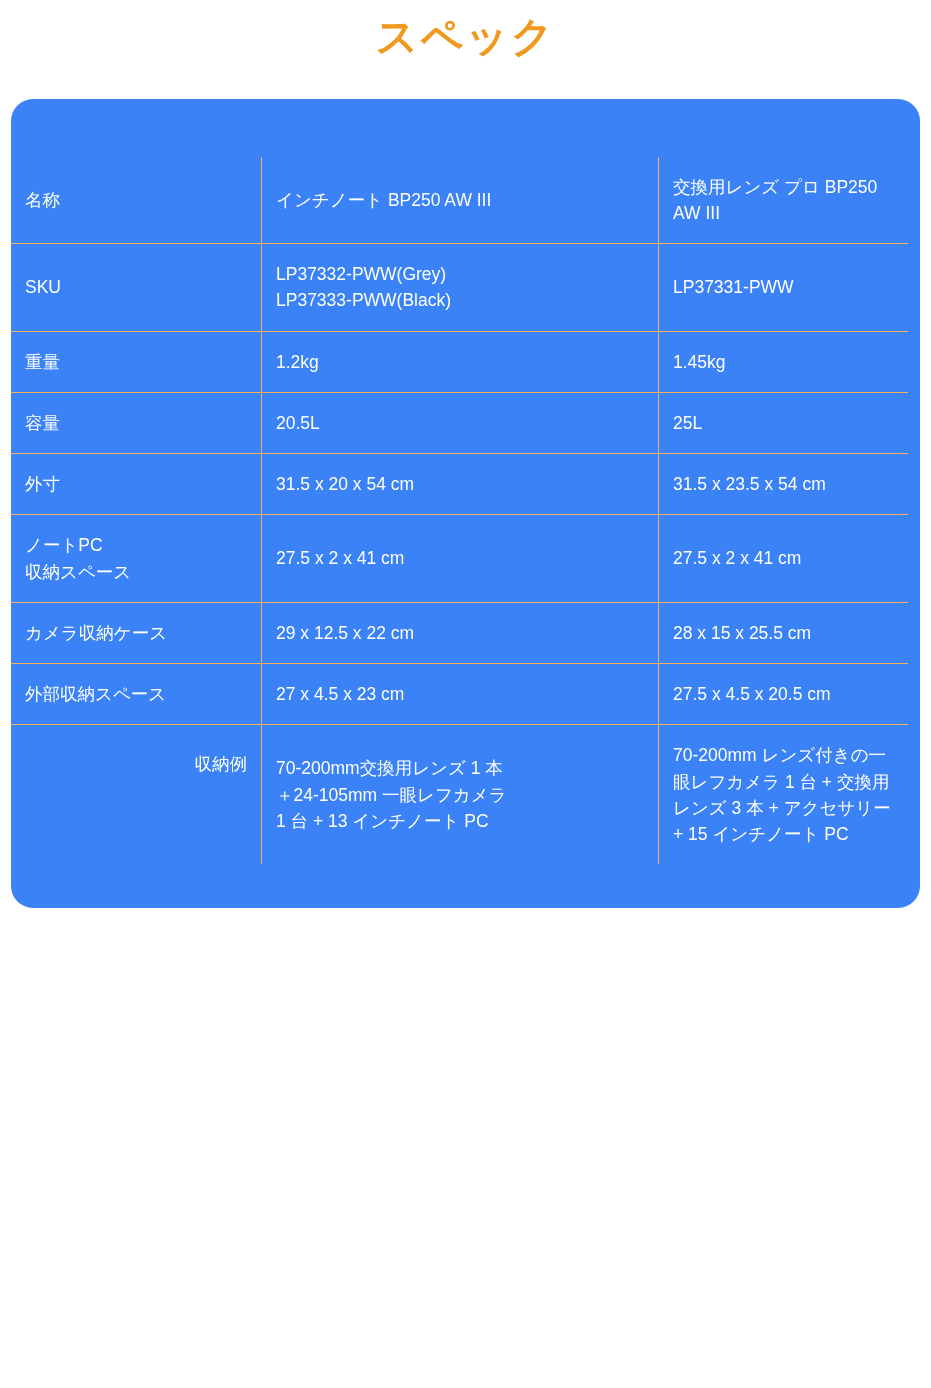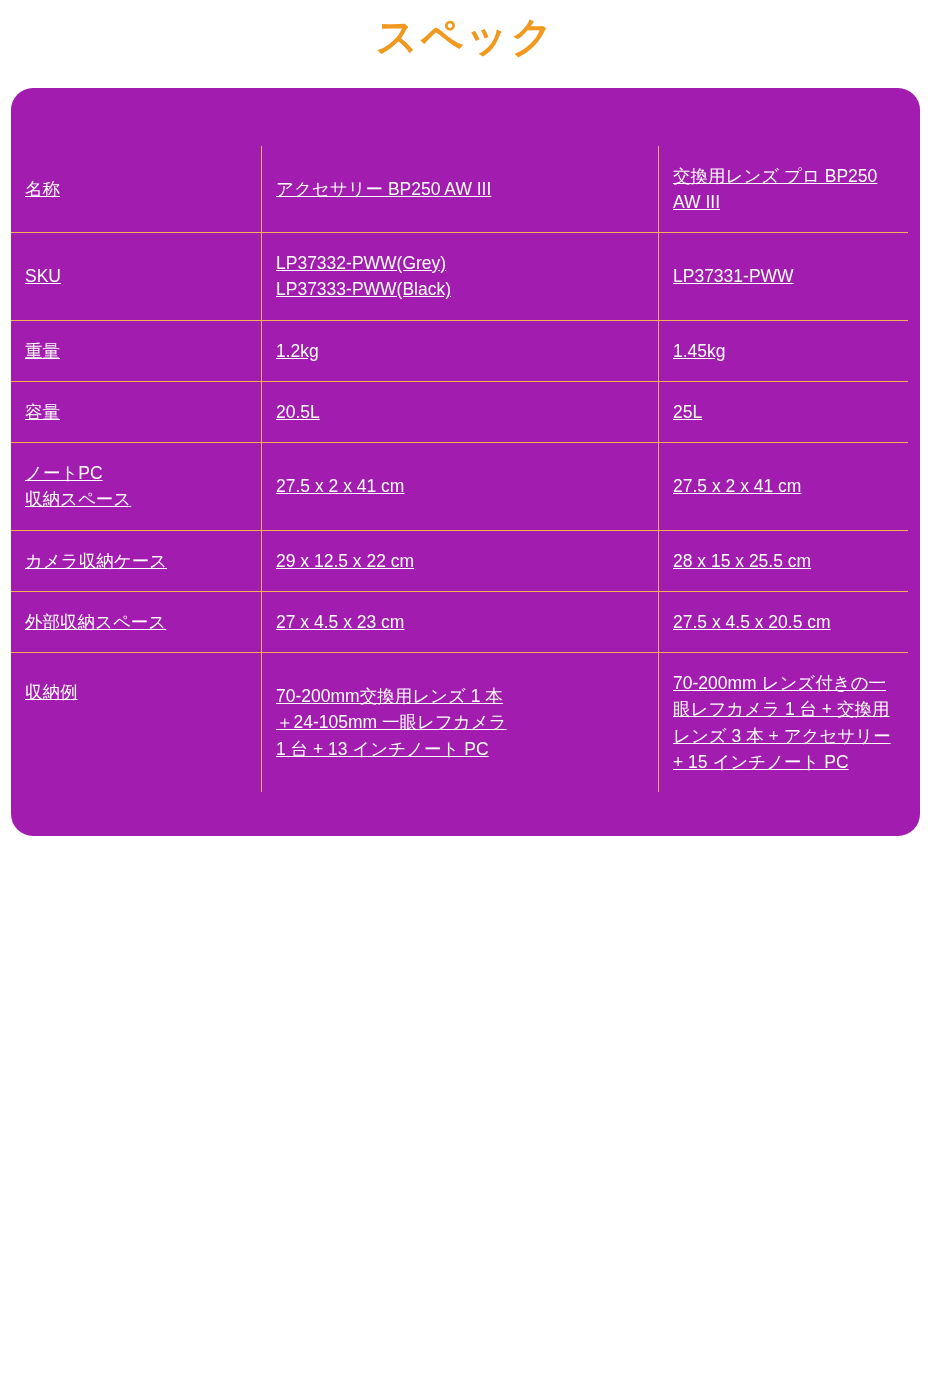--- a/index.html
+++ b/index.html
@@ -12,35 +12,34 @@
     background: #ffffff;
     font-family: "Liberation Sans", "DejaVu Sans", sans-serif;
     color: #ffffff;
     -webkit-font-smoothing: antialiased;
   }
   .page {
     width: 931px;
     min-height: 1388px;
     box-sizing: border-box;
     position: relative;
-    text-decoration: underline;
   }
   .title {
     text-align: center;
     color: #f1981f;
     font-size: 42px;
     font-weight: 700;
     letter-spacing: 2px;
     padding-top: 10px;
     padding-bottom: 18px;
     line-height: 1.3;
   }
   .card {
-    margin: 5px 11px 0 11px;
-    background: #a21caf;
+    margin: 16px 11px 0 11px;
+    background: #3b82f6;
     border-radius: 22px;
     padding: 58px 12px 44px 0;
     box-sizing: border-box;
   }
   table.spec {
     width: 100%;
     border-collapse: collapse;
     table-layout: fixed;
   }
   table.spec td {
@@ -80,52 +79,58 @@
     padding-bottom: 24px;
   }
   .example td {
     padding-top: 26px;
     padding-bottom: 30px;
     vertical-align: top;
   }
   .example td.label {
     vertical-align: top;
     padding-top: 26px;
+    text-align: right;
   }
 </style>
 </head>
 <body>
 
 <div class="page">
 
   <div class="title">スペック</div>
 
   <div class="card">
     <table class="spec">
       <tbody>
         <tr>
           <td class="label">名称</td>
-          <td class="val-a">アクセサリー BP250 AW III</td>
+          <td class="val-a">インチノート BP250 AW III</td>
           <td class="val-b">交換用レンズ プロ BP250 AW III</td>
         </tr>
         <tr>
           <td class="label">SKU</td>
           <td class="val-a nowrap-pre">LP37332-PWW(Grey)
 LP37333-PWW(Black)</td>
           <td class="val-b"> LP37331-PWW</td>
         </tr>
         <tr>
           <td class="label">重量</td>
           <td class="val-a">1.2kg</td>
           <td class="val-b">1.45kg</td>
         </tr>
         <tr>
           <td class="label">容量</td>
           <td class="val-a">20.5L</td>
           <td class="val-b">25L</td>
+        </tr>
+        <tr>
+          <td class="label">外寸</td>
+          <td class="val-a">31.5 x 20 x 54 cm</td>
+          <td class="val-b">31.5 x 23.5 x 54 cm</td>
         </tr>
         <tr class="row-tall">
           <td class="label small-label nowrap-pre">ノートPC
 収納スペース</td>
           <td class="val-a">27.5 x 2 x 41 cm</td>
           <td class="val-b">27.5 x 2 x 41 cm</td>
         </tr>
         <tr>
           <td class="label small-label">カメラ収納ケース</td>
           <td class="val-a">29 x 12.5 x 22 cm</td>

